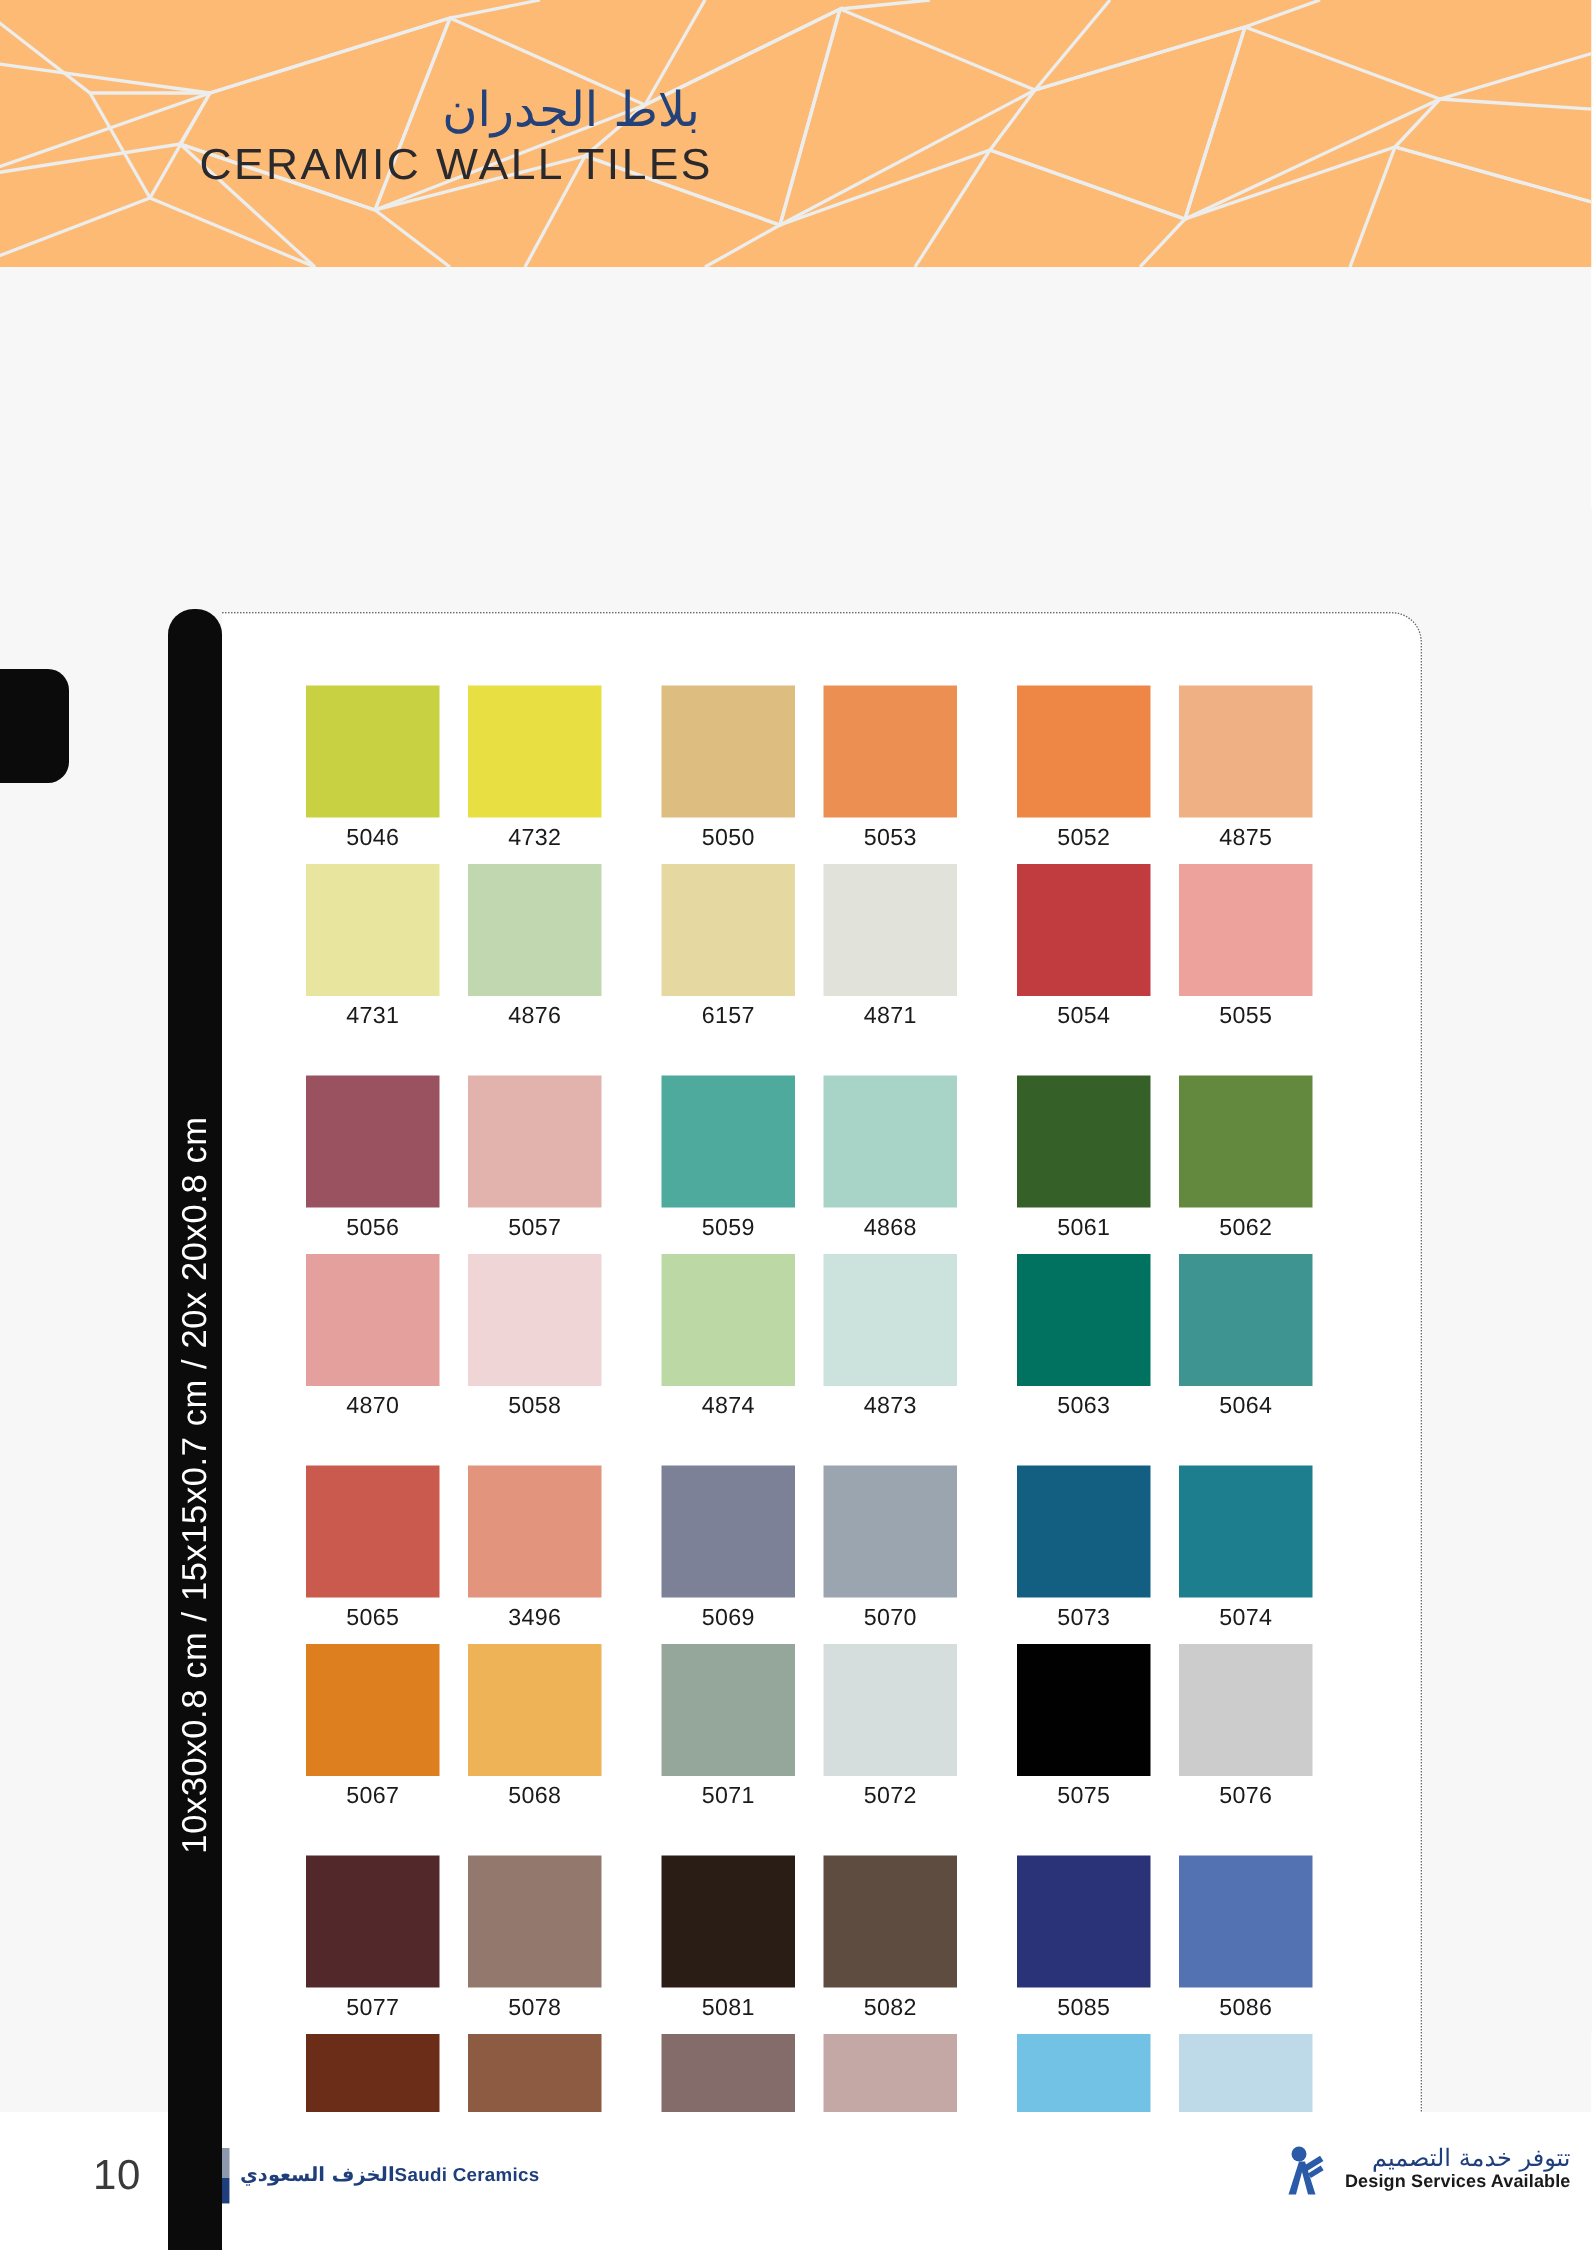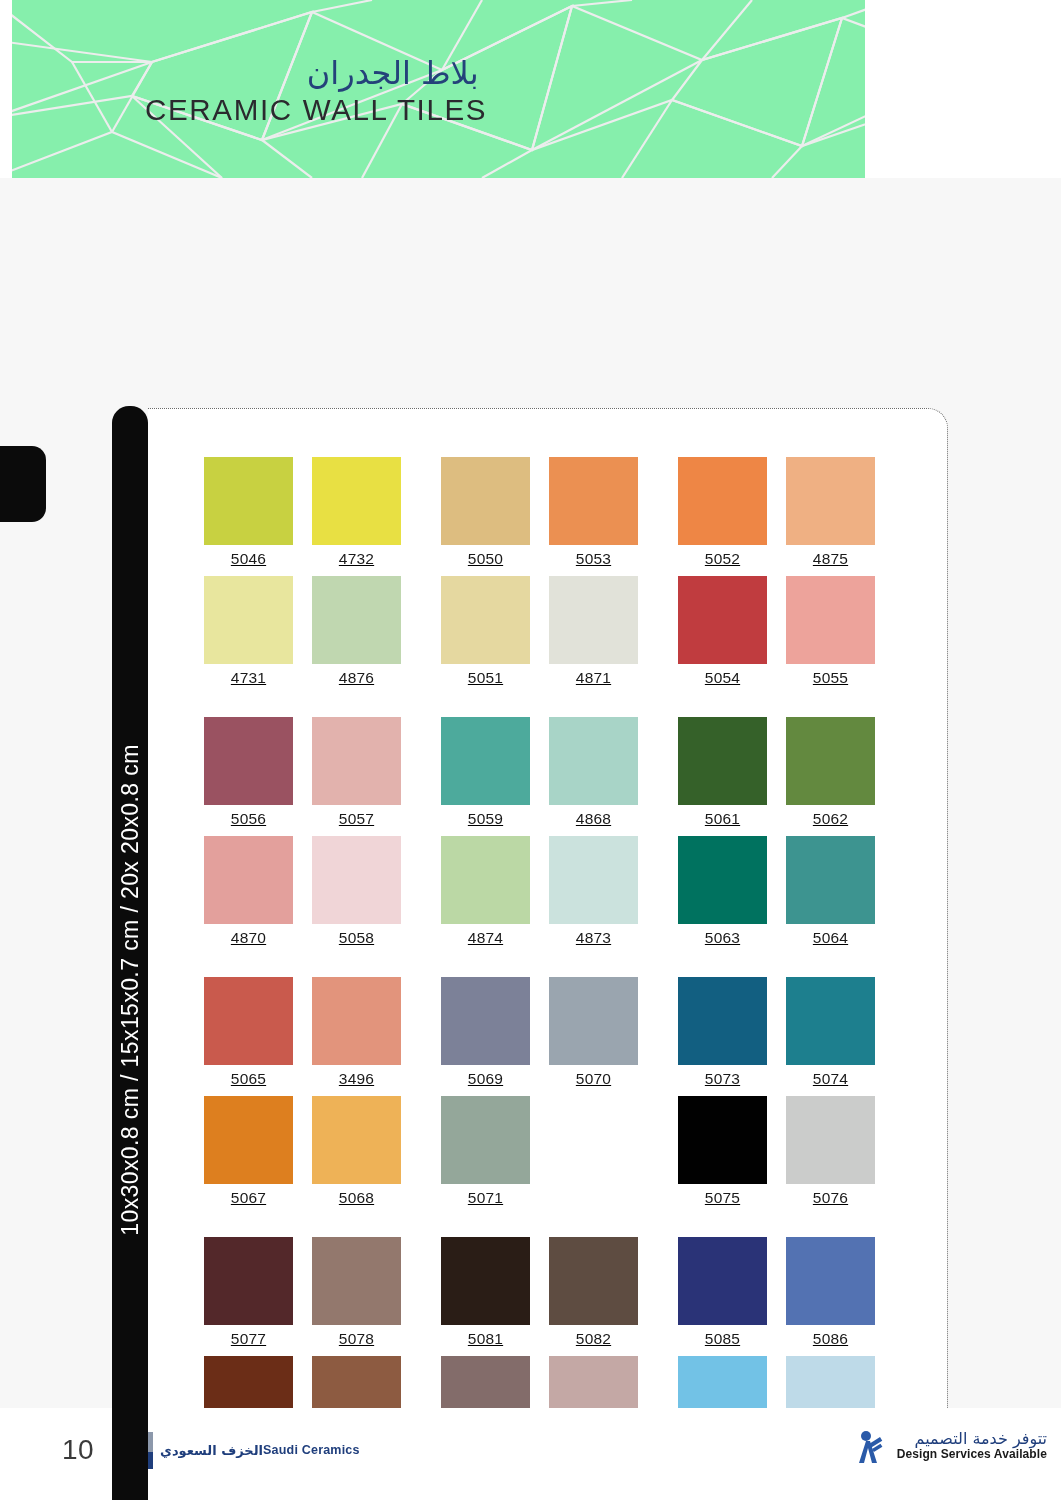--- a/index.html
+++ b/index.html
@@ -11,24 +11,24 @@
     width: 1061px;
     height: 1500px;
     position: relative;
     font-family: "Liberation Sans", sans-serif;
     overflow: hidden;
   }
 
   
   #header-band {
     position: absolute;
-    left: 12px; top: 0;
-    width: 853px;
+    left: 0; top: 0;
+    width: 1061px;
     height: 178px;
-    background: #86efac;
+    background: #fdba74;
     overflow: hidden;
   }
   #header-pattern {
     position: absolute;
     left: 0; top: 0;
     width: 1061px;
     height: 178px;
   }
   #header-text {
     position: absolute;
@@ -141,21 +141,20 @@
     width: 237px;
     display: flex;
     flex-direction: column;
   }
   .col-rows {
     display: flex;
     flex-direction: column;
   }
   .row {
     display: flex;
-    text-decoration: underline;
   }
   .cell {
     width: 101px;
     margin-right: 7px;
     margin-bottom: 4px;
   }
   .chip {
     width: 89px;
     height: 88px;
     display: block;
@@ -355,21 +354,21 @@
                 <div class="code">5050</div>
               </div>
               <div class="cell">
                 <span class="chip" style="background-color: rgb(235, 144, 82);"></span>
                 <div class="code">5053</div>
               </div>
             </div>
             <div class="row">
               <div class="cell">
                 <span class="chip" style="background-color: rgb(229, 216, 160);"></span>
-                <div class="code">5051</div>
+                <div class="code">6157</div>
               </div>
               <div class="cell">
                 <span class="chip" style="background-color: rgb(225, 226, 217);"></span>
                 <div class="code">4871</div>
               </div>
             </div>
           </div>
         </div>
         <div class="column">
           <div class="col-rows">
@@ -506,20 +505,24 @@
               </div>
               <div class="cell">
                 <span class="chip" style="background-color: rgb(154, 165, 175);"></span>
                 <div class="code">5070</div>
               </div>
             </div>
             <div class="row">
               <div class="cell">
                 <span class="chip" style="background-color: rgb(148, 167, 154);"></span>
                 <div class="code">5071</div>
+              </div>
+              <div class="cell">
+                <span class="chip" style="background-color: rgb(214, 222, 221);"></span>
+                <div class="code">5072</div>
               </div>
             </div>
           </div>
         </div>
         <div class="column">
           <div class="col-rows">
             <div class="row">
               <div class="cell">
                 <span class="chip" style="background-color: rgb(18, 95, 129);"></span>
                 <div class="code">5073</div>

